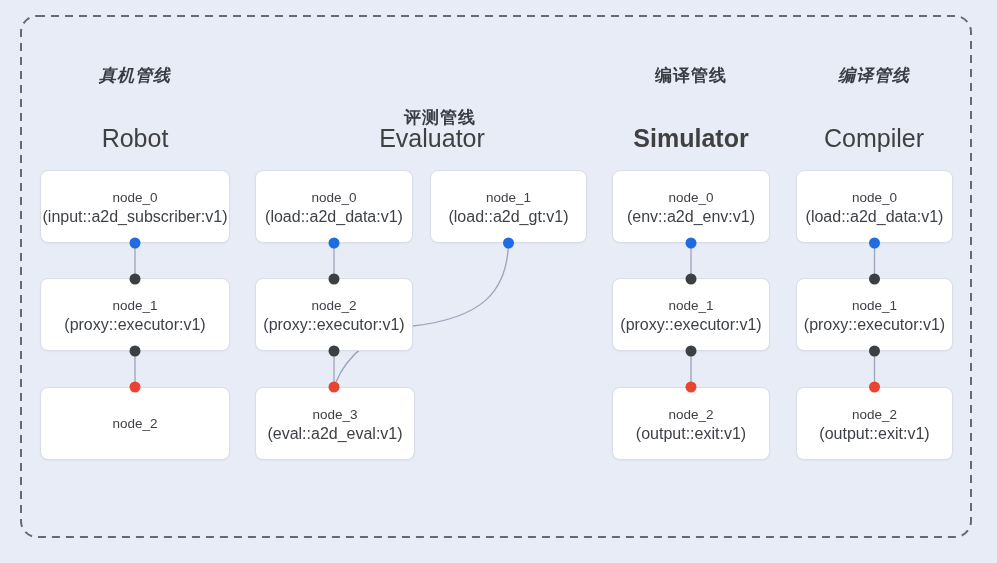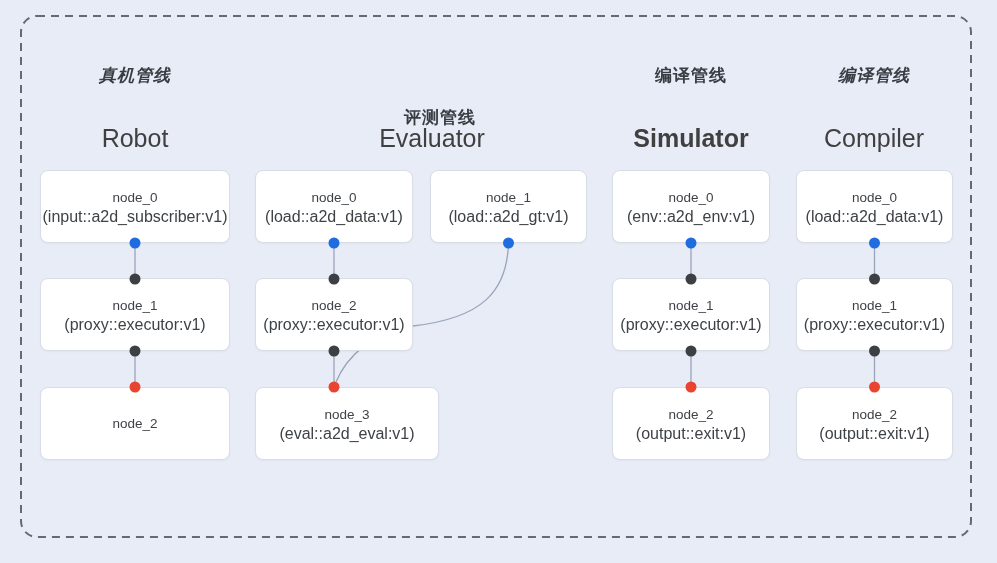--- a/index.html
+++ b/index.html
@@ -77,21 +77,21 @@
     <div class="node-type">(load::a2d_data:v1)</div>
   </div>
   <div class="node" style="left:430px;top:170px;width:157px;">
     <div class="node-name">node_1</div>
     <div class="node-type">(load::a2d_gt:v1)</div>
   </div>
   <div class="node" style="left:255px;top:278px;width:158px;">
     <div class="node-name">node_2</div>
     <div class="node-type">(proxy::executor:v1)</div>
   </div>
-  <div class="node" style="left:255px;top:387px;width:184px;">
+  <div class="node" style="left:255px;top:387px;width:160px;">
     <div class="node-name">node_3</div>
     <div class="node-type">(eval::a2d_eval:v1)</div>
   </div>
 
   <div class="node" style="left:612px;top:170px;width:158px;">
     <div class="node-name">node_0</div>
     <div class="node-type">(env::a2d_env:v1)</div>
   </div>
   <div class="node" style="left:612px;top:278px;width:158px;">
     <div class="node-name">node_1</div>

